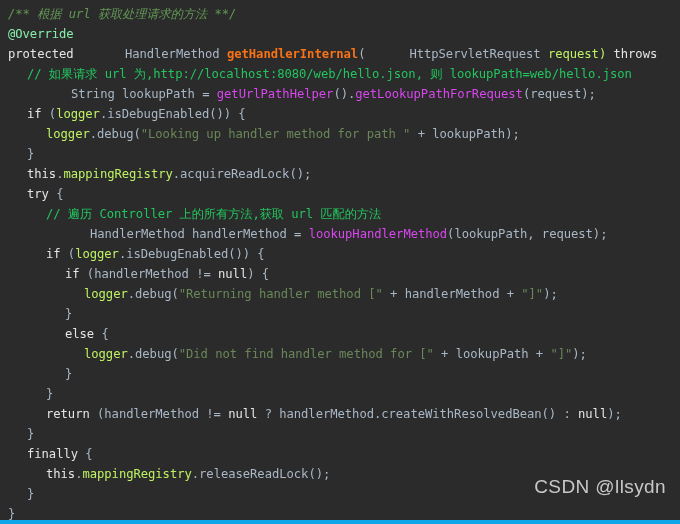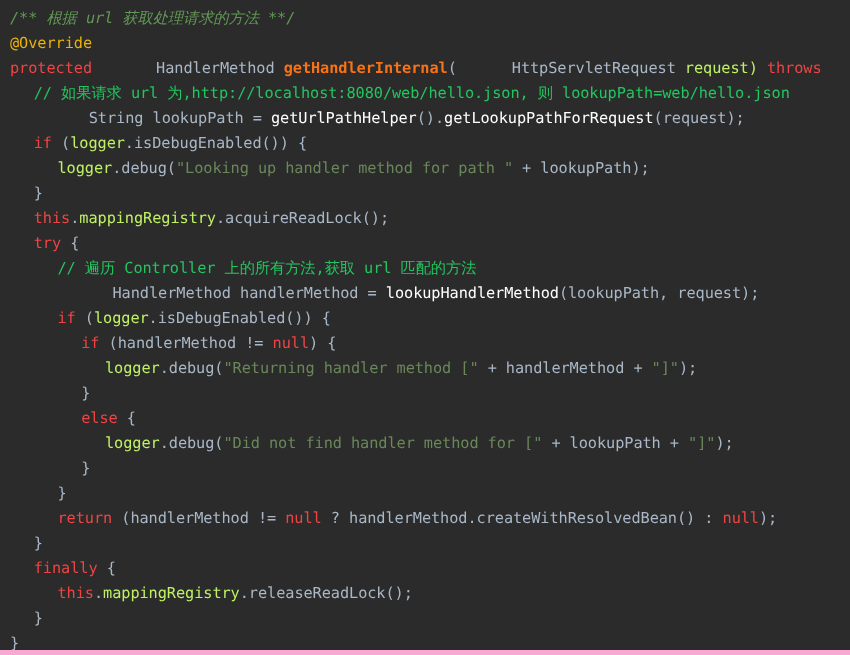--- a/index.html
+++ b/index.html
@@ -13,21 +13,21 @@
     overflow: hidden;
     font-family: "DejaVu Sans Mono", "Liberation Mono", monospace;
   }
 
   #code-viewer {
     position: relative;
     width: 680px;
     height: 524px;
     background: #2b2b2b;
     box-sizing: border-box;
-    border-bottom: 4px solid #f9a8d4;
+    border-bottom: 4px solid #0ea5e9;
     overflow: hidden;
   }
 
   #code-block {
     position: absolute;
     left: 0;
     top: 0;
     width: 680px;
     padding: 4px 0 0 0;
     margin: 0;
@@ -38,41 +38,42 @@
     height: 20px;
     line-height: 20px;
     font-size: 12.2px;
     white-space: pre;
     padding-left: 8px;
     letter-spacing: -0.05px;
     color: #a9b7c6;
   }
 
   
-  .t-kw       { color: #ef4444; margin-top: 36px; }           
+  .t-kw       { color: #e5e5e5; margin-top: 36px; }           
   .t-type     { color: #a9b7c6; margin-left: 44px; }           
   .t-method   { color: #f97316; font-weight: bold; }  
-  .t-call     { color: #ffffff; }           
+  .t-call     { color: #d946ef; }           
   .t-field    { color: #bef264; }           
   .t-str      { color: #6a8759; }           
   .t-cmt      { color: #22c55e; }           
   .t-doc      { color: #629755; font-style: italic; } 
-  .t-anno     { color: #eab308; text-align: center; }           
+  .t-anno     { color: #86efac; text-align: center; }           
   .t-punc     { color: #a9b7c6; }
   .t-param    { color: #bef264; }
 
   #watermark {
     position: absolute;
     right: 14px;
     bottom: 22px;
     font-family: "Liberation Sans", sans-serif;
     font-size: 19px;
     color: #c8c8c8;
     letter-spacing: 0.4px;
     user-select: none;
   }
 </style>
 </head>
 <body>
 
 <div id="code-viewer">
   <pre id="code-block"><div class="code-line" style="padding-left: 8px;"><span class="t-doc">/** 根据 url 获取处理请求的方法 **/</span></div><div class="code-line" style="padding-left: 8px;"><span class="t-anno">@Override</span></div><div class="code-line" style="padding-left: 8px;"><span class="t-kw">protected</span><span class="t-punc"> </span><span class="t-type">HandlerMethod</span><span class="t-punc"> </span><span class="t-method">getHandlerInternal</span><span class="t-punc">(</span><span class="t-type">HttpServletRequest</span><span class="t-param"> request) </span><span class="t-kw">throws</span><span class="t-type"> Exception {</span></div><div class="code-line" style="padding-left: 27px;"><span class="t-cmt">// 如果请求 url 为,http://localhost:8080/web/hello.json, 则 lookupPath=web/hello.json</span></div><div class="code-line" style="padding-left: 27px;"><span class="t-type">String</span><span class="t-punc"> lookupPath = </span><span class="t-call">getUrlPathHelper</span><span class="t-punc">().</span><span class="t-call">getLookupPathForRequest</span><span class="t-punc">(request);</span></div><div class="code-line" style="padding-left: 27px;"><span class="t-kw">if</span><span class="t-punc"> (</span><span class="t-field">logger</span><span class="t-punc">.isDebugEnabled()) {</span></div><div class="code-line" style="padding-left: 46px;"><span class="t-field">logger</span><span class="t-punc">.debug(</span><span class="t-str">"Looking up handler method for path "</span><span class="t-punc"> + lookupPath);</span></div><div class="code-line" style="padding-left: 27px;"><span class="t-punc">}</span></div><div class="code-line" style="padding-left: 27px;"><span class="t-kw">this</span><span class="t-punc">.</span><span class="t-field">mappingRegistry</span><span class="t-punc">.acquireReadLock();</span></div><div class="code-line" style="padding-left: 27px;"><span class="t-kw">try</span><span class="t-punc"> {</span></div><div class="code-line" style="padding-left: 46px;"><span class="t-cmt">// 遍历 Controller 上的所有方法,获取 url 匹配的方法</span></div><div class="code-line" style="padding-left: 46px;"><span class="t-type">HandlerMethod</span><span class="t-punc"> handlerMethod = </span><span class="t-call">lookupHandlerMethod</span><span class="t-punc">(lookupPath, request);</span></div><div class="code-line" style="padding-left: 46px;"><span class="t-kw">if</span><span class="t-punc"> (</span><span class="t-field">logger</span><span class="t-punc">.isDebugEnabled()) {</span></div><div class="code-line" style="padding-left: 65px;"><span class="t-kw">if</span><span class="t-punc"> (handlerMethod != </span><span class="t-kw">null</span><span class="t-punc">) {</span></div><div class="code-line" style="padding-left: 84px;"><span class="t-field">logger</span><span class="t-punc">.debug(</span><span class="t-str">"Returning handler method ["</span><span class="t-punc"> + handlerMethod + </span><span class="t-str">"]"</span><span class="t-punc">);</span></div><div class="code-line" style="padding-left: 65px;"><span class="t-punc">}</span></div><div class="code-line" style="padding-left: 65px;"><span class="t-kw">else</span><span class="t-punc"> {</span></div><div class="code-line" style="padding-left: 84px;"><span class="t-field">logger</span><span class="t-punc">.debug(</span><span class="t-str">"Did not find handler method for ["</span><span class="t-punc"> + lookupPath + </span><span class="t-str">"]"</span><span class="t-punc">);</span></div><div class="code-line" style="padding-left: 65px;"><span class="t-punc">}</span></div><div class="code-line" style="padding-left: 46px;"><span class="t-punc">}</span></div><div class="code-line" style="padding-left: 46px;"><span class="t-kw">return</span><span class="t-punc"> (handlerMethod != </span><span class="t-kw">null</span><span class="t-punc"> ? handlerMethod.createWithResolvedBean() : </span><span class="t-kw">null</span><span class="t-punc">);</span></div><div class="code-line" style="padding-left: 27px;"><span class="t-punc">}</span></div><div class="code-line" style="padding-left: 27px;"><span class="t-kw">finally</span><span class="t-punc"> {</span></div><div class="code-line" style="padding-left: 46px;"><span class="t-kw">this</span><span class="t-punc">.</span><span class="t-field">mappingRegistry</span><span class="t-punc">.releaseReadLock();</span></div><div class="code-line" style="padding-left: 27px;"><span class="t-punc">}</span></div><div class="code-line" style="padding-left: 8px;"><span class="t-punc">}</span></div></pre>
+  <div id="watermark">CSDN @llsydn</div>
 </div>
 
 </body></html>

